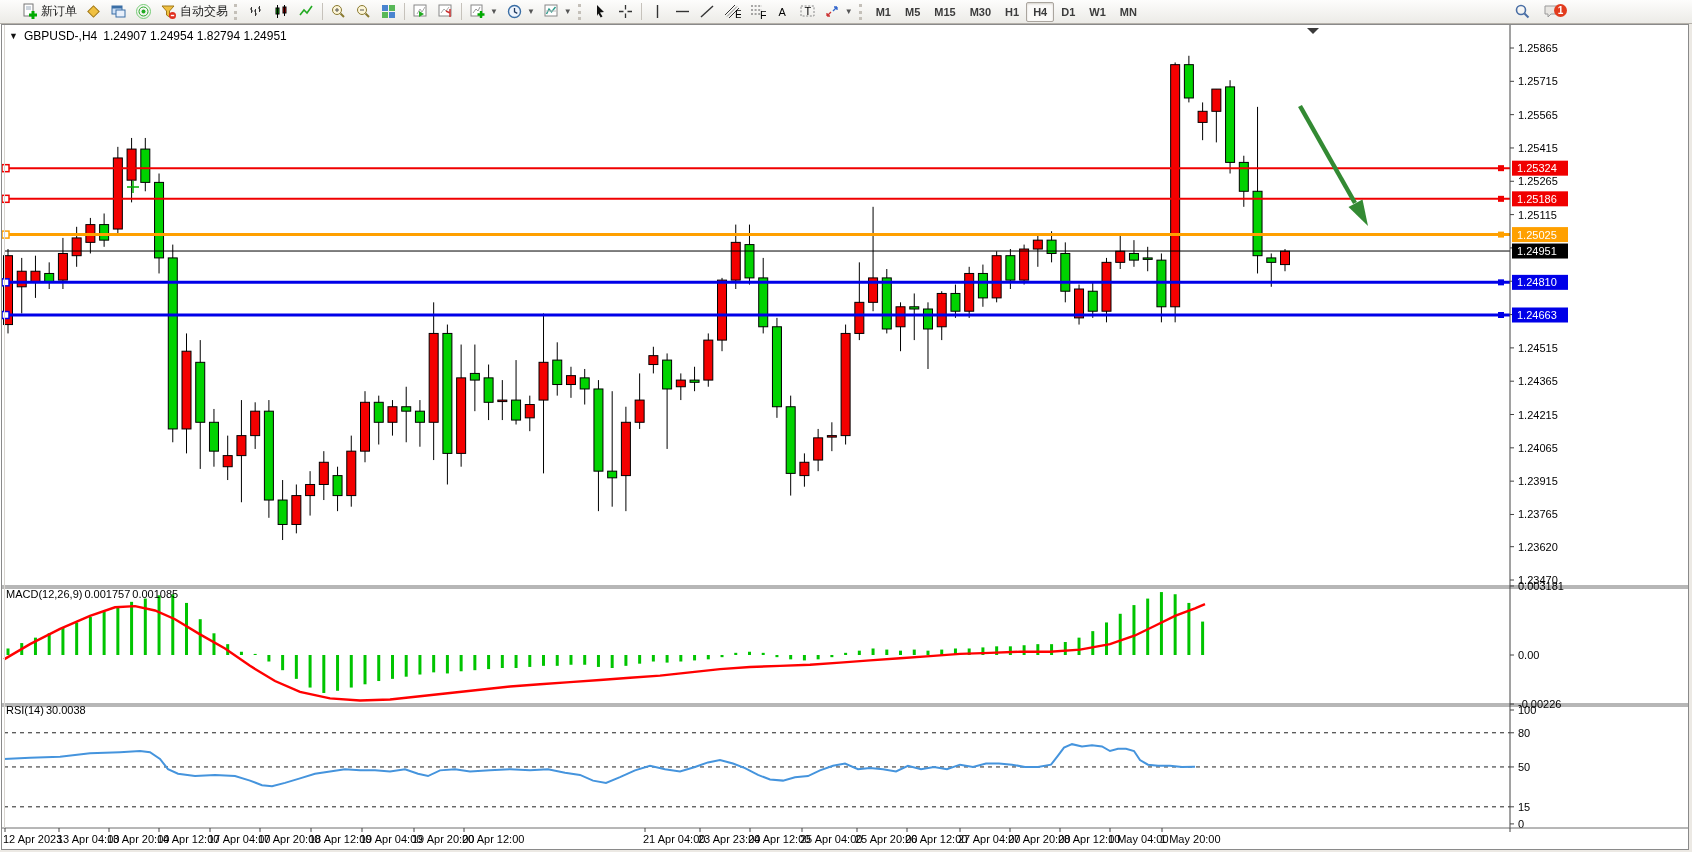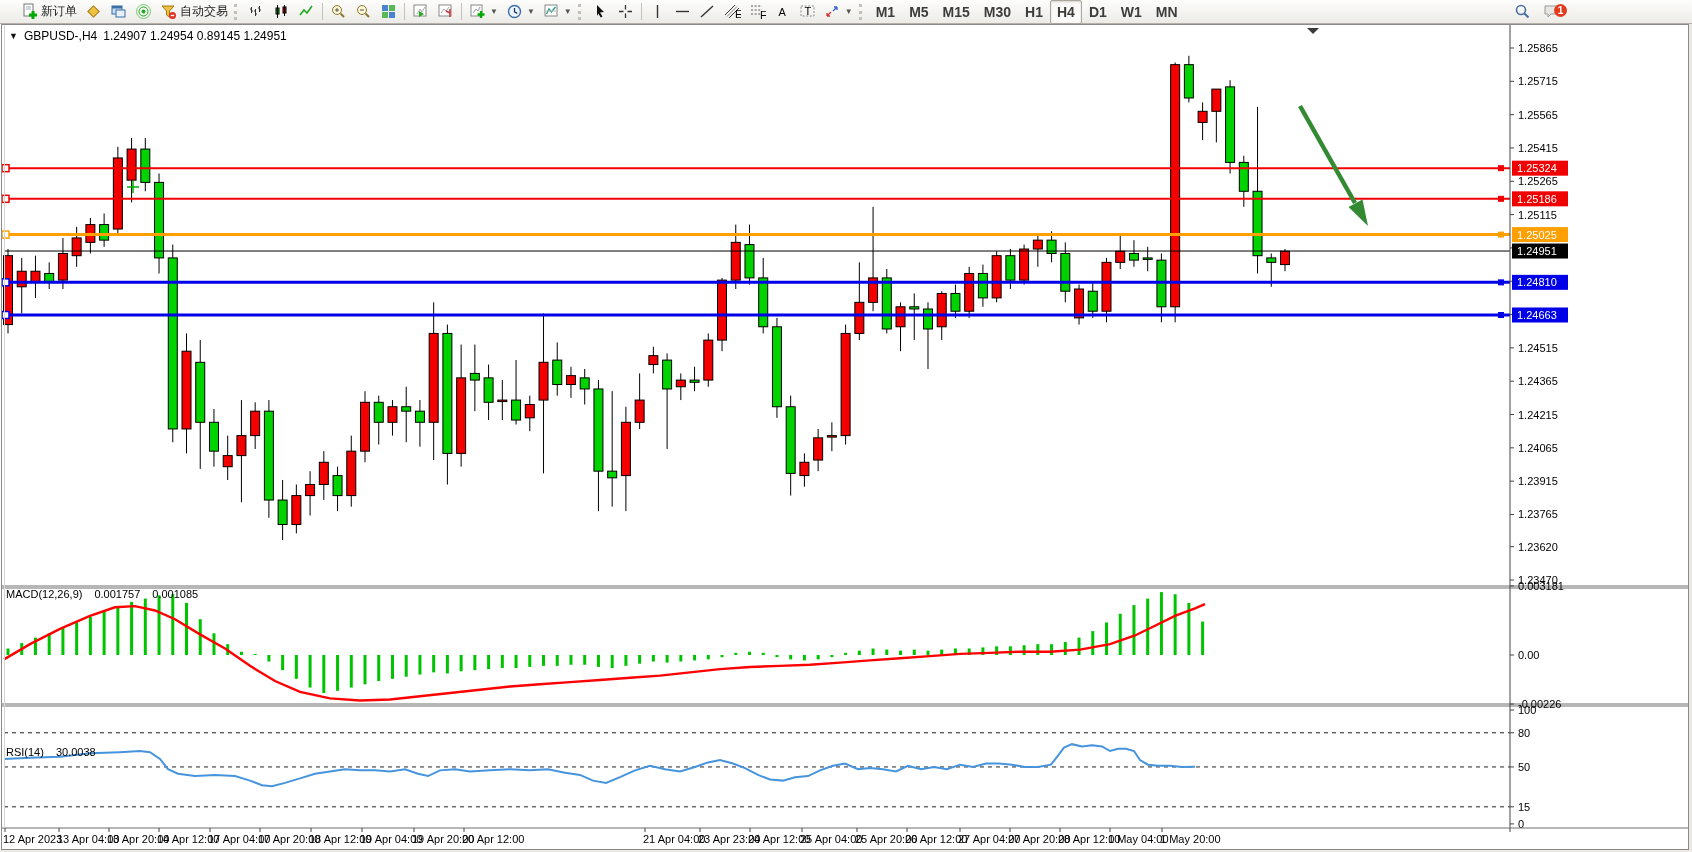--- a/index.html
+++ b/index.html
@@ -6,31 +6,31 @@
   body{width:1692px;height:852px;overflow:hidden;font-family:"Liberation Sans",sans-serif;position:relative;}
   
   .toolbar{position:absolute;left:0;top:0;width:1692px;height:24px;box-sizing:border-box;
     background:linear-gradient(#fdfdfc,#ecebe7);border-bottom:1px solid #b5b1aa;
     display:flex;align-items:center;padding-left:17px;z-index:5;}
   .tb-btn{height:21px;display:flex;align-items:center;gap:3px;padding:0 3px;border:1px solid transparent;
     border-radius:2px;font-size:12px;color:#1a1a1a;white-space:nowrap;cursor:default;}
   .tb-btn .caret{font-size:8px;color:#555;margin-left:1px;}
   .tb-sep{width:1px;height:17px;background:#c6c2bb;margin:0 3px;flex:none;}
   .tb-grip{width:3px;height:16px;border-left:3px dotted #c4c0b9;margin:0 4px 0 2px;flex:none;}
-  .tf-btn{font-size:14px;font-weight:bold;color:#3c3c3c;padding:3px 6px;border:1px solid transparent;border-radius:2px;}
+  .tf-btn{font-size:11px;font-weight:bold;color:#3c3c3c;padding:3px 6px;border:1px solid transparent;border-radius:2px;}
   .tf-btn.active{background:#fbfaf8;border-color:#aaa59e;box-shadow:inset 0 1px 2px #d6d2cc;}
   .tb-right{position:absolute;left:1514px;top:0;height:23px;display:flex;align-items:center;gap:12px;}
   .badge{position:absolute;top:1px;right:-7px;background:#e23c1e;color:#fff;border-radius:50%;
     width:13px;height:13px;font-size:10px;line-height:13px;text-align:center;font-weight:bold;}
   
   #chart-area{position:absolute;left:0;top:24px;width:1692px;height:828px;background:#fff;}
   #chart-svg{position:absolute;left:0;top:0;}
   .chart-title{position:absolute;left:9px;top:5px;font-size:12px;color:#000;z-index:3;display:flex;gap:6px;align-items:center;}
   .chart-title .tri{font-size:9px;color:#111;}
-  .pane-label{position:absolute;left:6px;font-size:11px;color:#000;z-index:3;display:flex;gap:12px;}
+  .pane-label{position:absolute;left:6px;font-size:11px;color:#000;z-index:3;display:flex;gap:2px;}
   svg text{font-family:"Liberation Sans",sans-serif;font-size:11px;fill:#000;}
   svg .tag-text{fill:#fff;}
 </style>
 </head>
 <body>
 
 <div class="toolbar" id="toolbar">
     <div class="tb-btn">
       <span style="display: flex; align-items: center;">
         <svg width="17" height="17" viewBox="0 0 17 17">
@@ -721,24 +721,24 @@
         <line x1="1162" y1="804" x2="1162" y2="808" stroke="#444"></line>
         <text x="1160" y="819">1 May 20:00</text>
         <line x1="1510" y1="804" x2="1510" y2="808" stroke="#444"></line>
       </g>
       <rect x="1.5" y="0.5" width="1687" height="825" fill="none" stroke="#8a8a8a"></rect>
       <line x1="4.5" y1="1" x2="4.5" y2="804" stroke="#d8d5d0"></line>
     </svg>
   <div class="chart-title">
     <span class="tri">▼</span>
     <span>GBPUSD-,H4</span>
-    <span>1.24907 1.24954 0.89145 1.24951</span>
+    <span>1.24907 1.24954 1.82794 1.24951</span>
   </div>
   <div class="pane-label" style="top:564px;">
     <span>MACD(12,26,9)</span>
     <span>0.001757</span>
     <span>0.001085</span>
   </div>
-  <div class="pane-label" style="top:722px;">
+  <div class="pane-label" style="top:680px;">
     <span>RSI(14)</span>
     <span>30.0038</span>
   </div>
 </div>
 
 </body></html>

